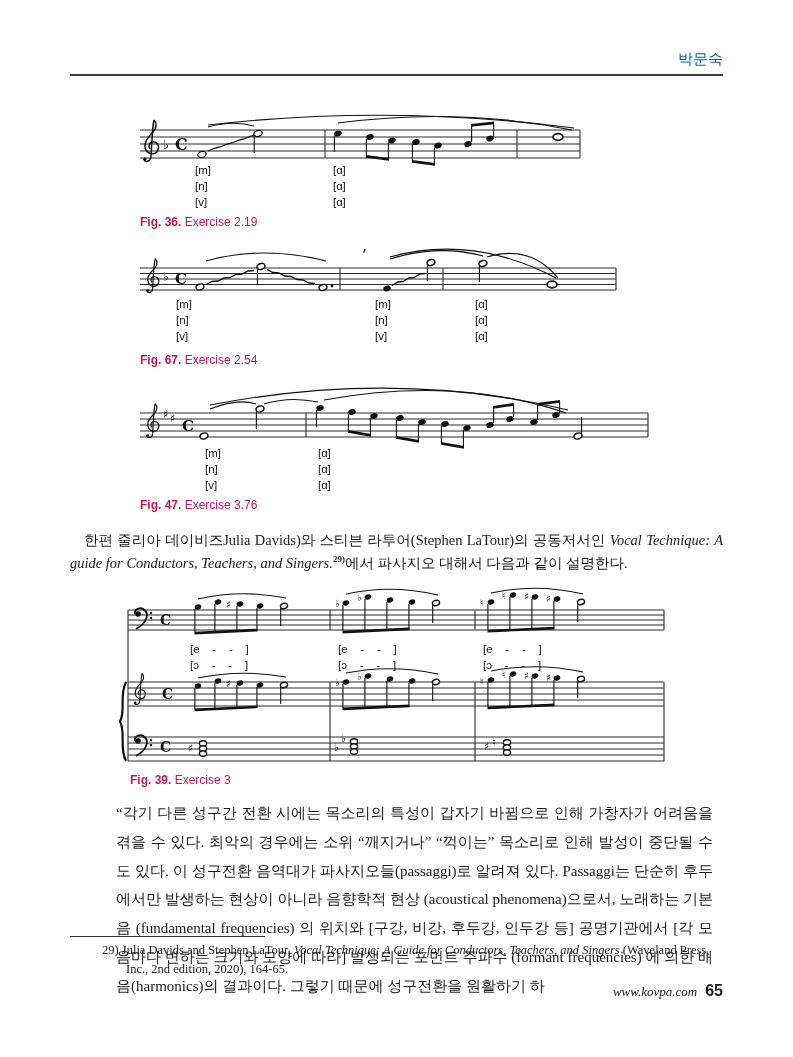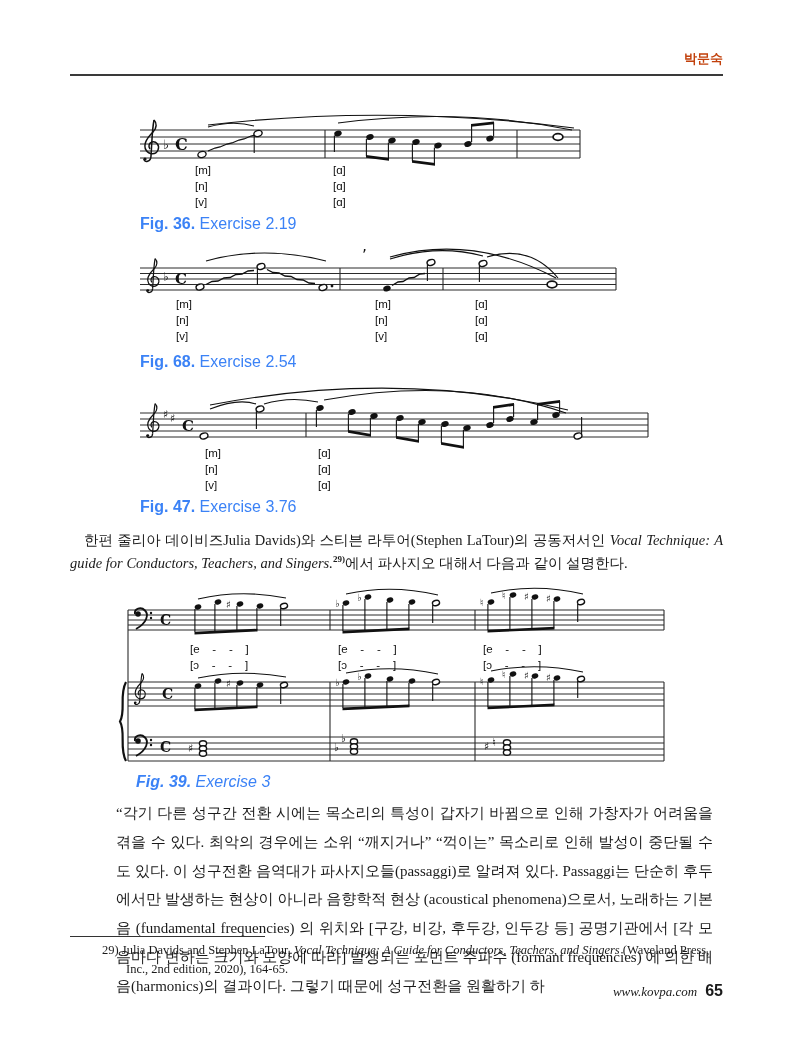--- a/index.html
+++ b/index.html
@@ -2,32 +2,32 @@
 <html><head>
 <meta charset="utf-8">
 <style>
   html,body { margin:0; padding:0; }
   body {
     width:793px; height:1057px; background:#ffffff; position:relative;
     font-family:"Liberation Serif", serif; color:#1a1a1a; overflow:hidden;
   }
   
   .hdr-author { position:absolute; top:50px; right:70px; font-family:"Liberation Sans",sans-serif;
-    font-weight:bold; font-size:13px; color:#c2410c; }
+    font-weight:normal; font-size:15px; color:#0369a1; }
   .hdr-rule { position:absolute; top:74px; left:70px; right:70px; border-top:2px solid #3a3a3a; }
 
   
   .figure { position:absolute; }
   .fig36 { left:138px; top:112px; }
   .fig37 { left:138px; top:248px; }
   .fig38 { left:138px; top:385px; }
   .fig39 { left:118px; top:585px; }
-  .fig-caption { font-family:"Liberation Sans",sans-serif; font-size:16px; color:#3b82f6; margin-top:3px; }
+  .fig-caption { font-family:"Liberation Sans",sans-serif; font-size:12px; color:#be185d; margin-top:3px; }
   .fig36 .fig-caption, .fig37 .fig-caption, .fig38 .fig-caption { margin-left:2px; }
-  .fig39 .fig-caption { margin-left:18px;font-style:italic; }
+  .fig39 .fig-caption { margin-left:12px; }
   .cap-label { font-weight:bold; }
 
   
   svg { display:block; }
   .sl  { stroke:#2b2b2b; stroke-width:1; }
   .bl  { stroke:#2b2b2b; stroke-width:1.1; }
   .nh-o{ fill:#ffffff; stroke:#111; stroke-width:1.4; }
   .nh-f{ fill:#111; stroke:none; }
   .wn  { fill:#ffffff; stroke:#111; stroke-width:1.7; }
   .stem{ stroke:#111; stroke-width:1.1; }
@@ -172,21 +172,21 @@
       <text class="lyr" x="38" y="92">[v]</text>
       <text class="lyr" x="237" y="60">[m]</text>
       <text class="lyr" x="237" y="76">[n]</text>
       <text class="lyr" x="237" y="92">[v]</text>
       <text class="lyr" x="337" y="60">[ɑ]</text>
       <text class="lyr" x="337" y="76">[ɑ]</text>
       <text class="lyr" x="337" y="92">[ɑ]</text>
     </g>
   </svg>
   <div class="fig-caption">
-    <span class="cap-label">Fig. 68.</span>
+    <span class="cap-label">Fig. 67.</span>
     <span>Exercise 2.54</span>
   </div>
 </div>
 
 <div class="figure fig38">
   <svg width="515" height="110" viewBox="0 0 515 110">
     <g>
       <line class="sl" x1="2" y1="28" x2="510" y2="28"></line>
         <line class="sl" x1="2" y1="34" x2="510" y2="34"></line>
       <line class="sl" x1="2" y1="40" x2="510" y2="40"></line>

